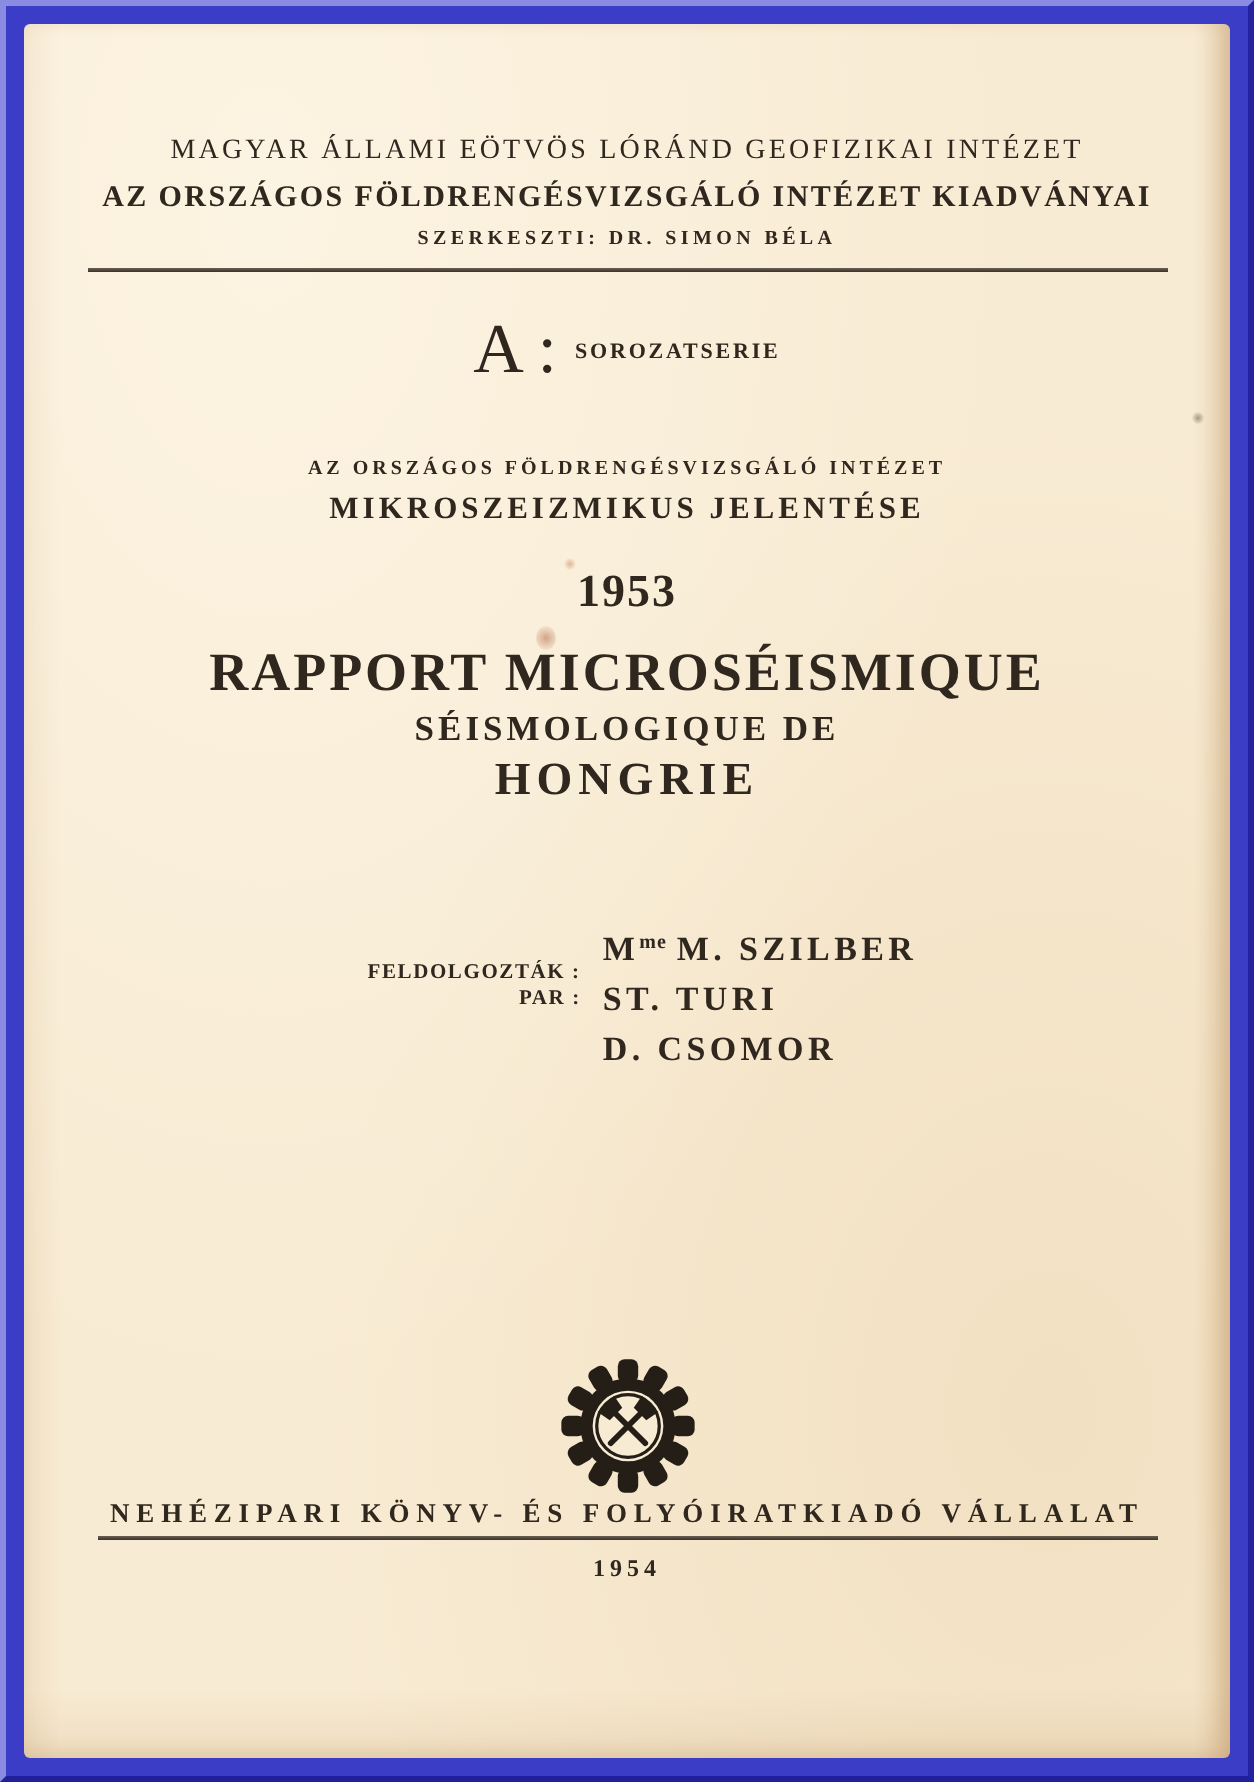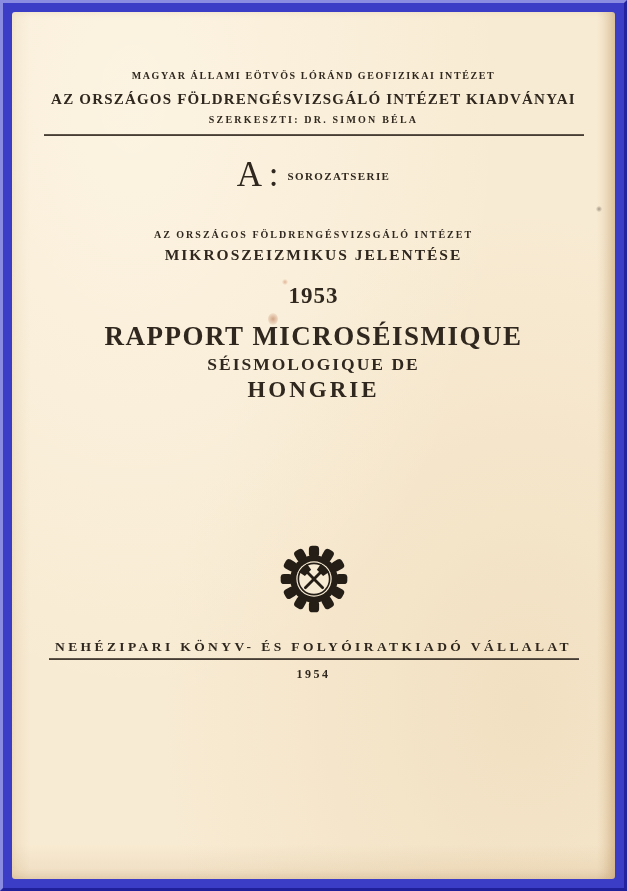--- a/index.html
+++ b/index.html
@@ -35,22 +35,22 @@
     display: flex;
     flex-direction: column;
     align-items: center;
     font-family: "Liberation Serif", "DejaVu Serif", serif;
     color: #30281f;
     overflow: hidden;
   }
   
   .hdr-line1 {
     margin-top: 56px;
-    font-size: 10px;
-    font-weight: bold;
+    font-size: 14px;
+    font-weight: normal;
     letter-spacing: 1.6px;
     line-height: 16px;
     text-align: center;
   }
   .hdr-line2 {
     margin-top: 5px;
     font-size: 15px;
     font-weight: bold;
     letter-spacing: 1.2px;
     line-height: 20px;
@@ -178,21 +178,21 @@
   }
   .name-rest { margin-left: 5px; }
   
   .logo {
     margin-top: 142px;
     width: 68px;
     height: 68px;
   }
   
   .publisher {
-    margin-top: 26px;
+    margin-top: 2px;
     font-size: 13.5px;
     font-weight: bold;
     letter-spacing: 3.4px;
     line-height: 15px;
     text-align: center;
   }
   .rule-bottom { width: 530px; margin-top: 4px; }
   .print-year {
     margin-top: 7px;
     font-size: 12px;
@@ -240,20 +240,31 @@
     </div>
 
     <div class="sub-line1">AZ ORSZÁGOS FÖLDRENGÉSVIZSGÁLÓ INTÉZET</div>
     <div class="sub-line2">MIKROSZEIZMIKUS JELENTÉSE</div>
     <div class="report-year">1953</div>
 
     <div class="title-line1">RAPPORT MICROSÉISMIQUE</div>
     <div class="title-line3">SÉISMOLOGIQUE DE</div>
     <div class="title-line4">HONGRIE</div>
 
+    <div class="authors">
+      <div class="authors-label">
+        <div>FELDOLGOZTÁK :</div>
+        <div>PAR :</div>
+      </div>
+      <div class="authors-names">
+        <div><span>M</span><sup>me</sup><span class="name-rest">M. SZILBER</span></div>
+        <div>ST. TURI</div>
+        <div>D. CSOMOR</div>
+      </div>
+    </div>
 
     <div class="logo">
       <svg viewBox="0 0 100 100" width="68" height="68" aria-hidden="true">
         <g fill="#241e17">
           <rect x="42.5" y="1" width="15" height="17" rx="5" transform="rotate(0 50 50)"></rect>
           <rect x="42.5" y="1" width="15" height="17" rx="5" transform="rotate(30 50 50)"></rect>
           <rect x="42.5" y="1" width="15" height="17" rx="5" transform="rotate(60 50 50)"></rect>
           <rect x="42.5" y="1" width="15" height="17" rx="5" transform="rotate(90 50 50)"></rect>
           <rect x="42.5" y="1" width="15" height="17" rx="5" transform="rotate(120 50 50)"></rect>
           <rect x="42.5" y="1" width="15" height="17" rx="5" transform="rotate(150 50 50)"></rect>

